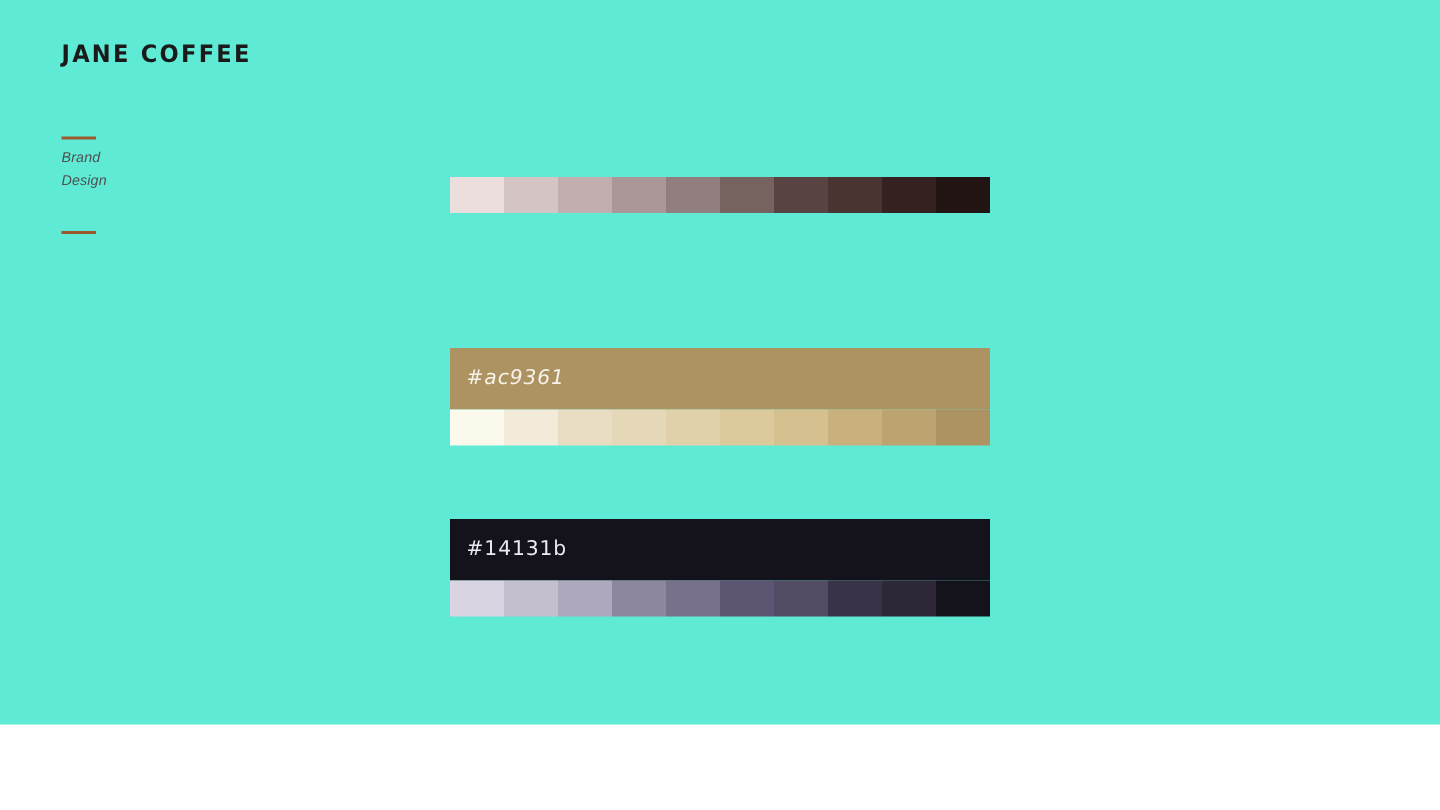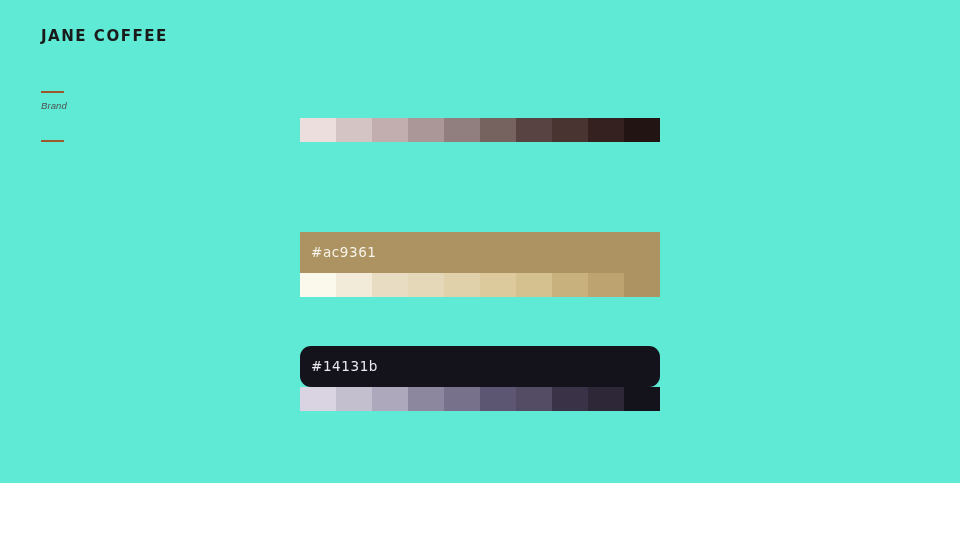--- a/index.html
+++ b/index.html
@@ -123,20 +123,21 @@
 <div class="canvas">
 
   <div class="sidebar">
 
     <div class="brand-title">JANE COFFEE</div>
 
     <div class="accent-rule rule-brand" style="background-color: rgb(156, 90, 44);"></div>
 
     <div class="meta-text">
       <div>Brand</div>
+      <div>Design</div>
     </div>
 
     <div class="accent-rule rule-std" style="background-color: rgb(156, 90, 44);"></div>
 
   </div>
 
   <div class="palette palette-1">
     <div class="ramp">
         <div class="ramp-step" style="background-color: rgb(235, 222, 220);"></div>
         <div class="ramp-step" style="background-color: rgb(212, 197, 196);"></div>
@@ -145,39 +146,39 @@
         <div class="ramp-step" style="background-color: rgb(145, 126, 127);"></div>
         <div class="ramp-step" style="background-color: rgb(118, 98, 95);"></div>
         <div class="ramp-step" style="background-color: rgb(88, 67, 66);"></div>
         <div class="ramp-step" style="background-color: rgb(74, 52, 49);"></div>
         <div class="ramp-step" style="background-color: rgb(53, 33, 32);"></div>
         <div class="ramp-step" style="background-color: rgb(34, 20, 19);"></div>
       </div>
   </div>
 
   <div class="palette palette-2">
-    <div class="swatch-header" style="background-color: rgb(172, 147, 97);">
+    <div class="swatch-header" style="background-color: rgb(172, 147, 97); font-style: italic;">
       <span class="swatch-hex" style="color: rgb(247, 243, 234);">#ac9361</span>
     </div>
     <div class="ramp">
         <div class="ramp-step" style="background-color: rgb(251, 248, 236);"></div>
         <div class="ramp-step" style="background-color: rgb(243, 235, 217);"></div>
         <div class="ramp-step" style="background-color: rgb(232, 221, 194);"></div>
         <div class="ramp-step" style="background-color: rgb(229, 216, 184);"></div>
         <div class="ramp-step" style="background-color: rgb(224, 209, 171);"></div>
         <div class="ramp-step" style="background-color: rgb(220, 201, 156);"></div>
         <div class="ramp-step" style="background-color: rgb(213, 192, 143);"></div>
         <div class="ramp-step" style="background-color: rgb(201, 177, 126);"></div>
         <div class="ramp-step" style="background-color: rgb(188, 163, 111);"></div>
         <div class="ramp-step" style="background-color: rgb(172, 147, 97);"></div>
       </div>
   </div>
 
   <div class="palette palette-3">
-    <div class="swatch-header" style="background-color: rgb(20, 19, 27); border-radius: 11px;">
+    <div class="swatch-header" style="background-color: rgb(20, 19, 27);">
       <span class="swatch-hex" style="color: rgb(236, 234, 240);">#14131b</span>
     </div>
     <div class="ramp">
         <div class="ramp-step" style="background-color: rgb(218, 211, 226);"></div>
         <div class="ramp-step" style="background-color: rgb(196, 191, 207);"></div>
         <div class="ramp-step" style="background-color: rgb(173, 168, 187);"></div>
         <div class="ramp-step" style="background-color: rgb(140, 134, 158);"></div>
         <div class="ramp-step" style="background-color: rgb(119, 113, 139);"></div>
         <div class="ramp-step" style="background-color: rgb(92, 86, 114);"></div>
         <div class="ramp-step" style="background-color: rgb(83, 76, 100);"></div>

